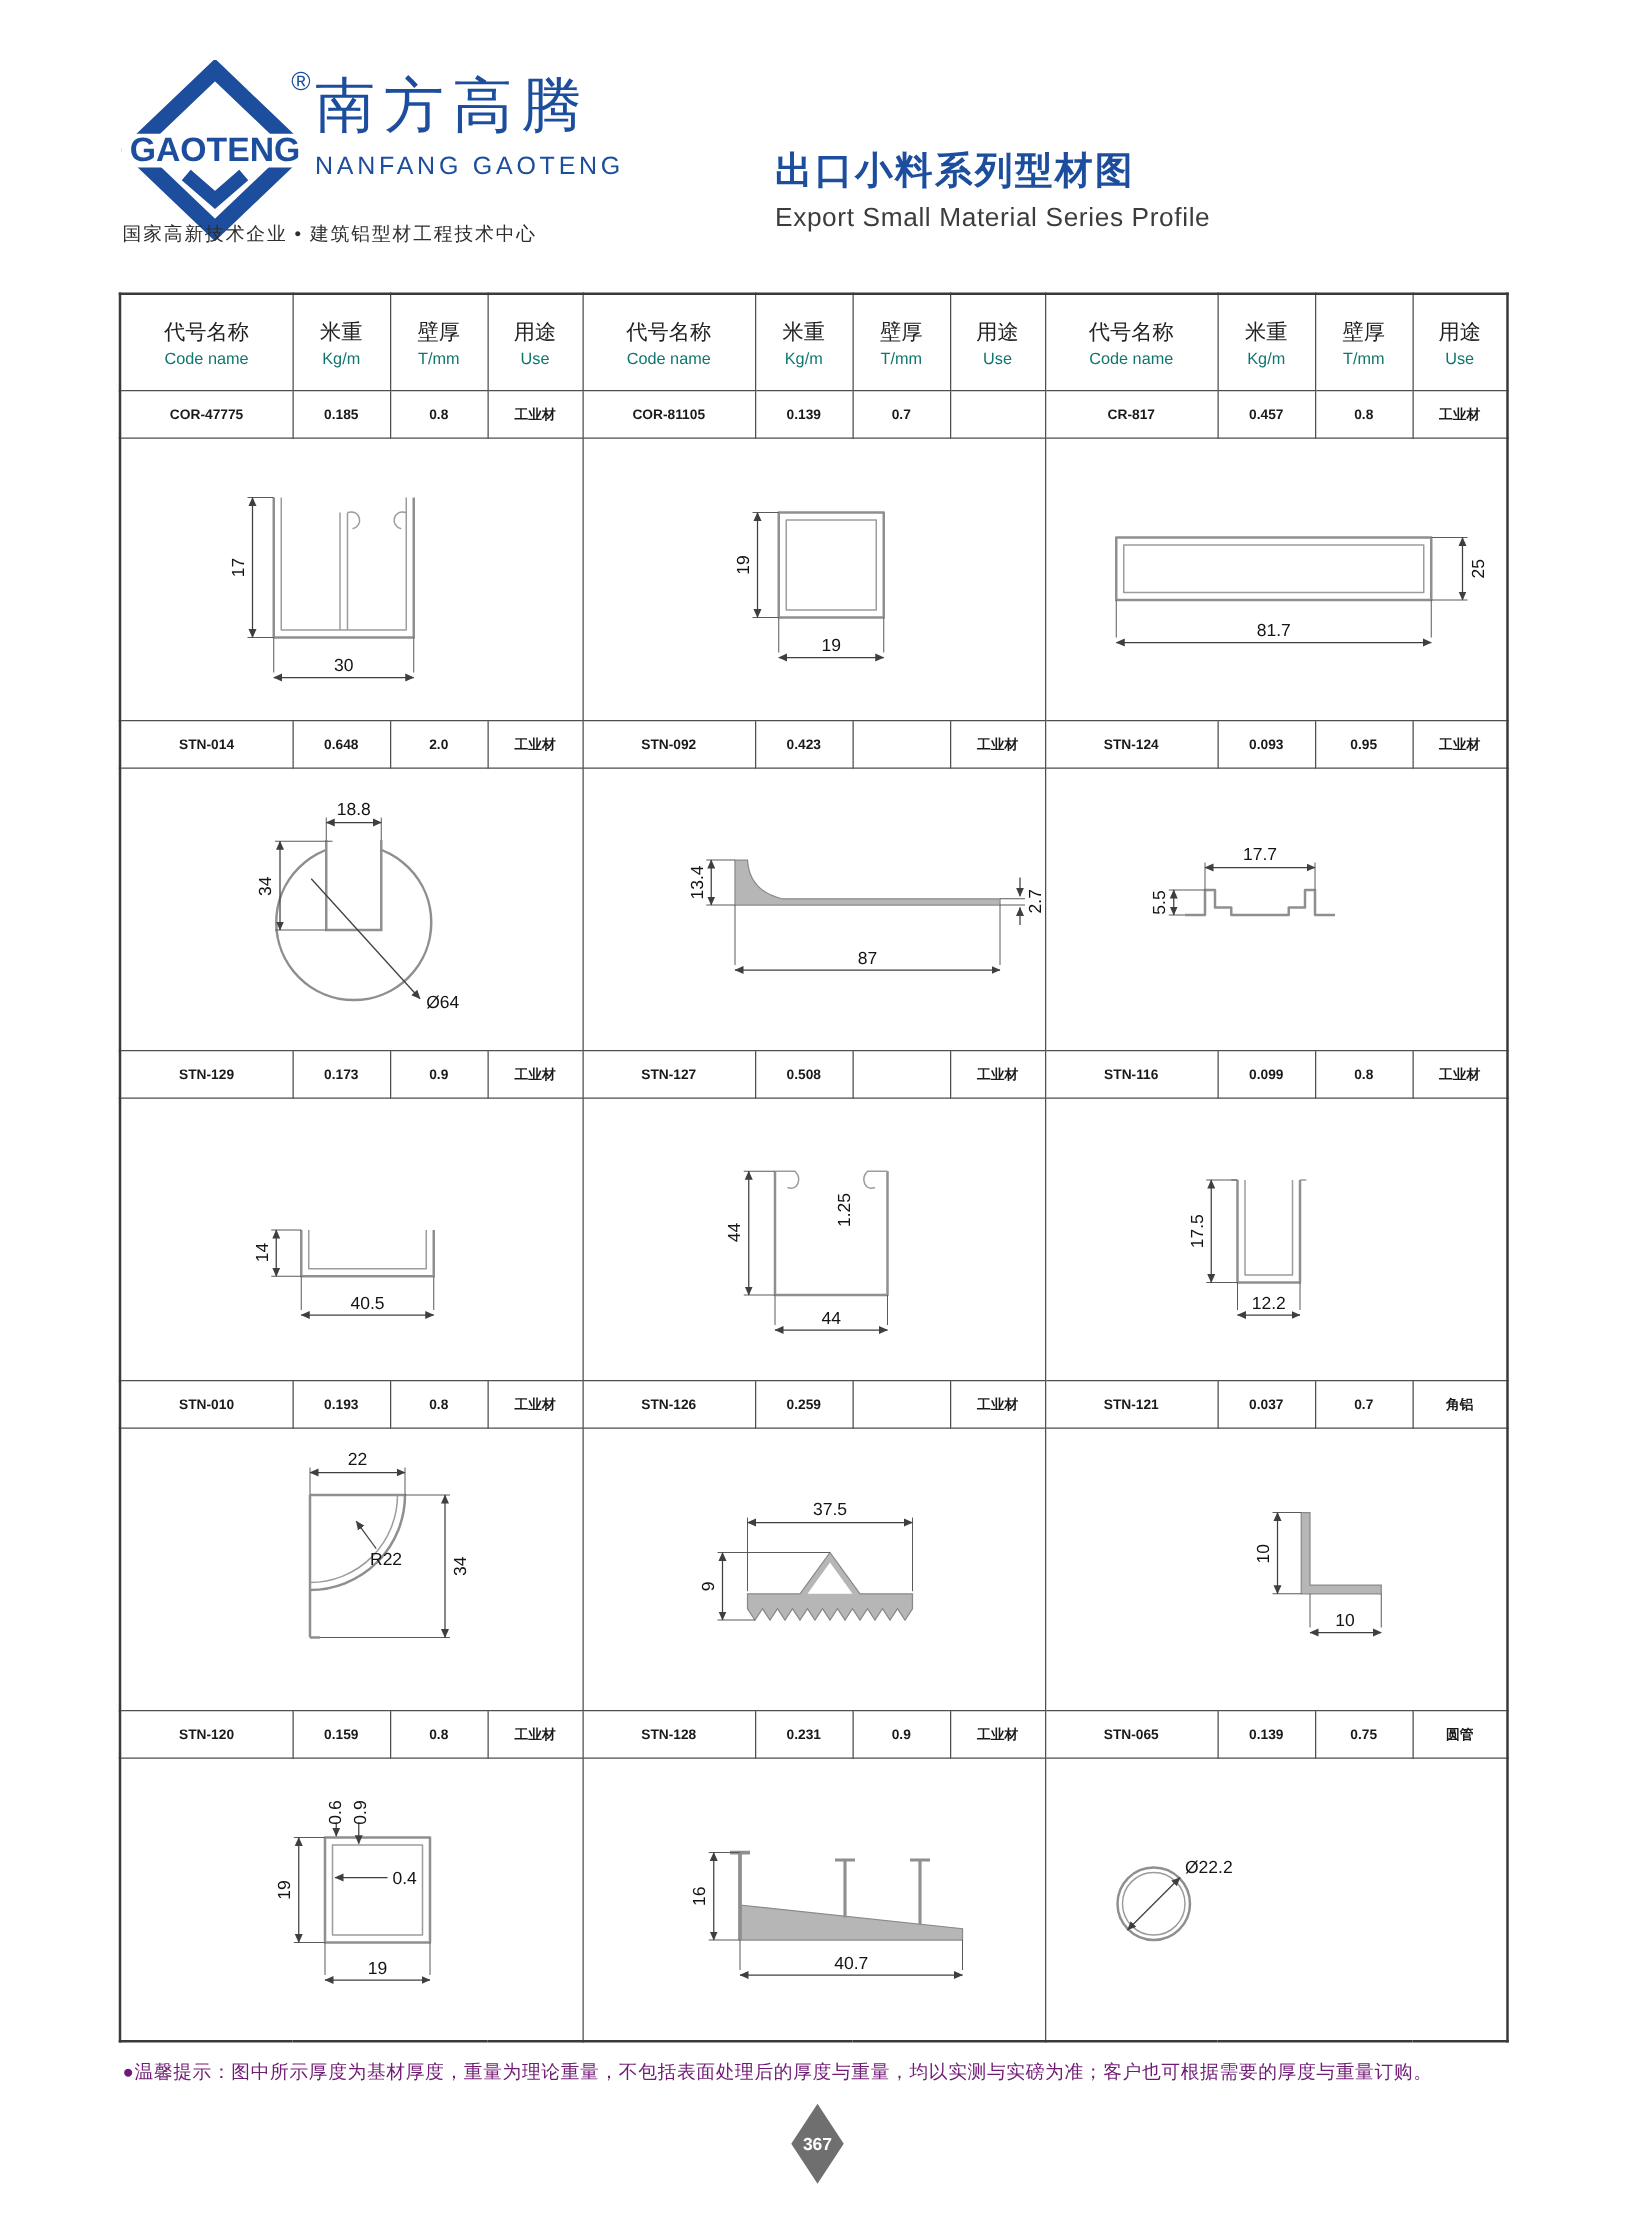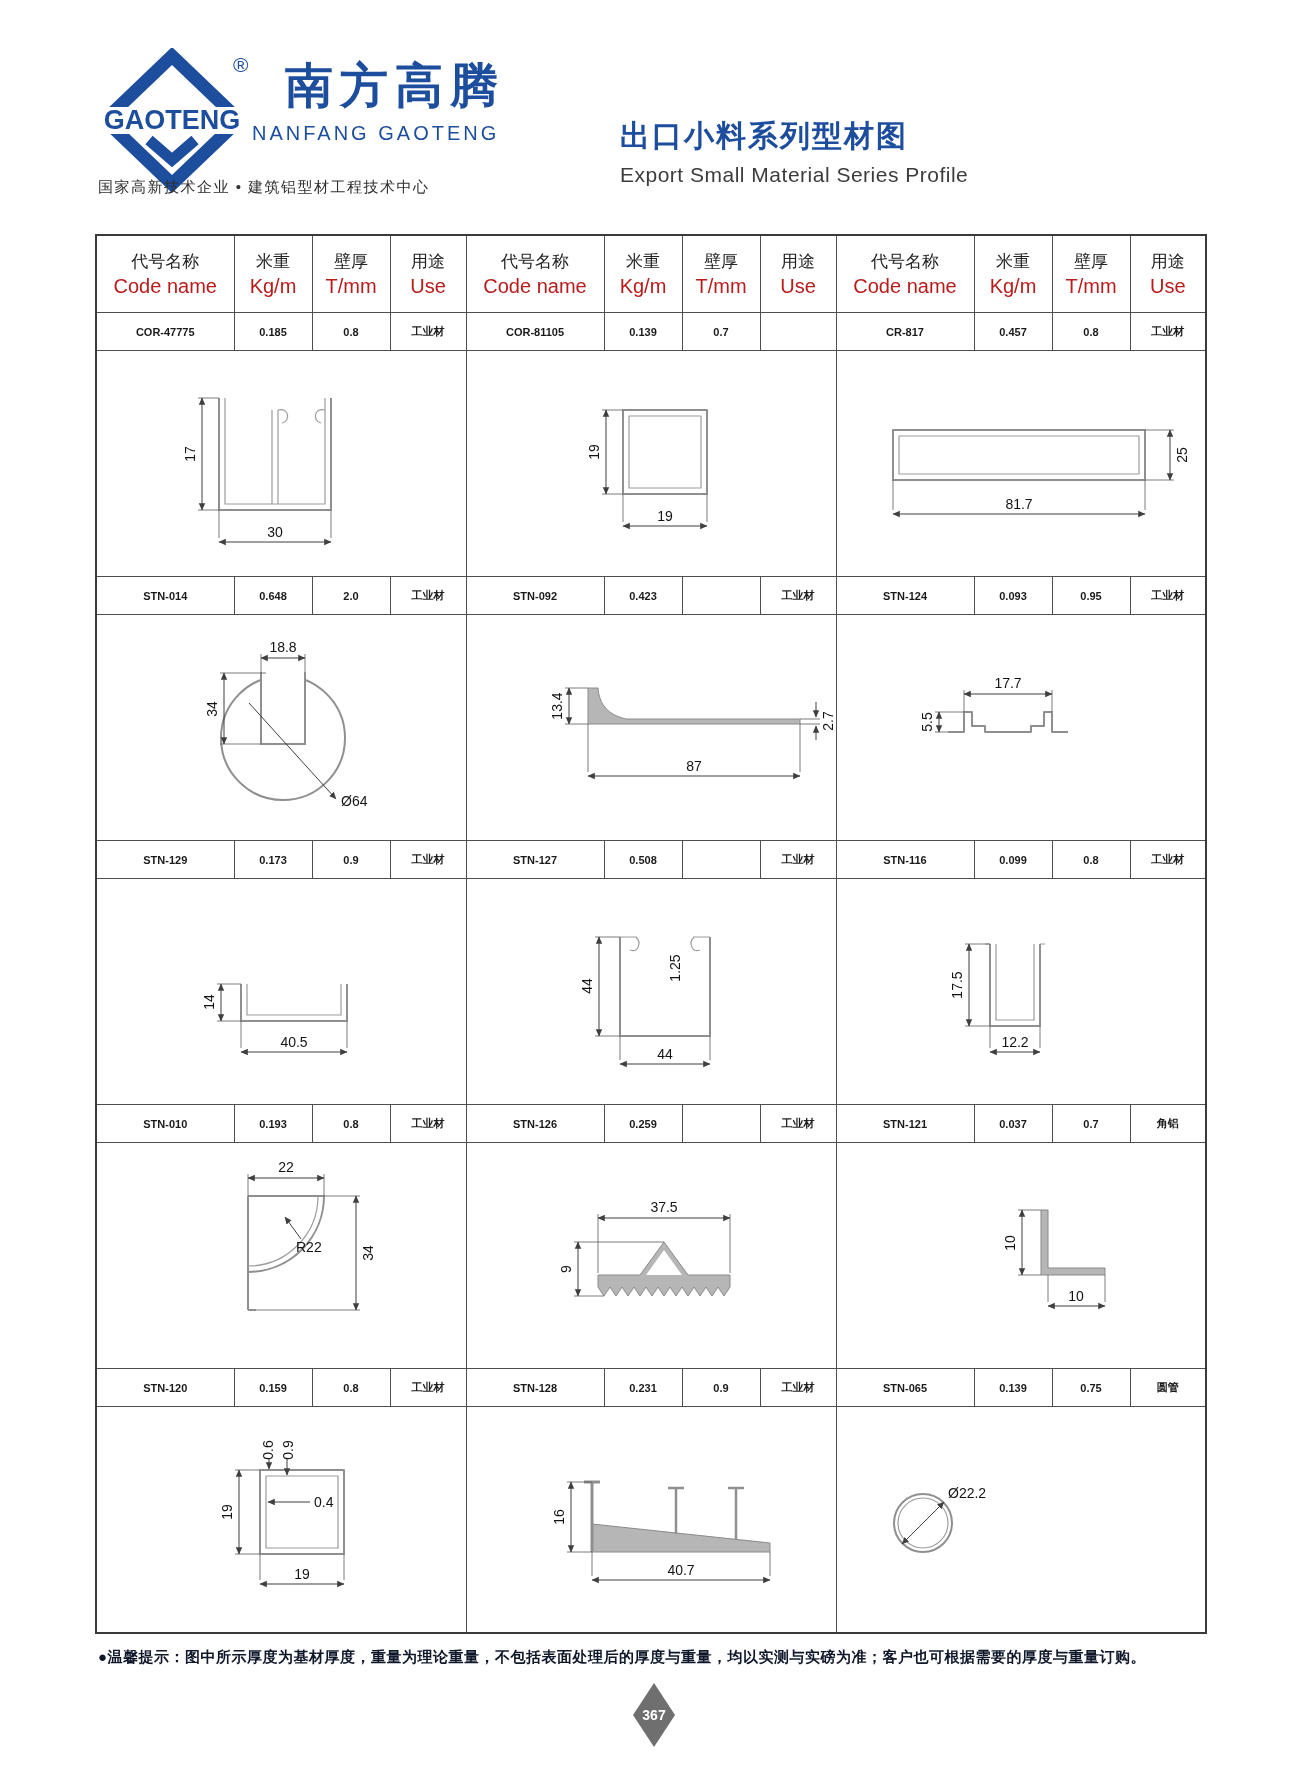--- a/index.html
+++ b/index.html
@@ -2,52 +2,52 @@
 <html><head>
 <meta charset="utf-8">
 <style>
   html,body{margin:0;padding:0;background:#fff;}
   body{font-family:"Liberation Sans","DejaVu Sans",sans-serif;}
   .page{position:relative;width:1300px;height:1775px;background:#fff;overflow:hidden;}
 
   
   .logo-block{position:absolute;left:97px;top:48px;}
   .brand-block{position:absolute;left:252px;top:60px;}
-  .brand-cn{font-size:48px;font-weight:bold;color:#1d4e9e;letter-spacing:7px;line-height:1.1;margin-left:33px;}
+  .brand-cn{font-size:48px;font-weight:normal;color:#1d4e9e;letter-spacing:7px;line-height:1.1;}
   .brand-en{font-size:20px;font-weight:normal;color:#1d4e9e;letter-spacing:3px;margin-top:9px;}
   .subtitle{position:absolute;left:98px;top:178px;font-size:15px;color:#2e2e2e;letter-spacing:1.5px;}
   .title-block{position:absolute;left:620px;top:116px;width:482px;text-align:left;}
   .title-cn{font-size:30px;font-weight:bold;color:#1d4e9e;letter-spacing:2px;}
   .title-en{font-size:21px;color:#3c3c3c;margin-top:6px;letter-spacing:0.5px;}
 
   
   table.spec{position:absolute;left:95px;top:234px;border-collapse:collapse;table-layout:fixed;width:1110px;}
   table.spec{border:2px solid #3a3a3a;}
   table.spec td{border:1px solid #4e4e4e;text-align:center;vertical-align:middle;color:#1a1a1a;padding:0;}
   tr.hrow td{height:76px;}
   .hcn{font-size:17px;color:#222;}
-  .hen{font-size:20px;color:#b91c1c;margin-top:2px;}
+  .hen{font-size:13px;color:#0f766e;margin-top:2px;}
   tr.drow td{height:37px;font-size:11px;font-weight:bold;}
   tr.grow td{height:225px;vertical-align:middle;}
   svg.dwg{display:block;margin:0 auto;}
 
   
   .sh{fill:none;stroke:#8f8f8f;stroke-width:2;stroke-linejoin:round;}
   .sh2{fill:none;stroke:#9c9c9c;stroke-width:1.2;stroke-linejoin:round;}
   .sh3{fill:none;stroke:#8f8f8f;stroke-width:3;}
   .sh25{fill:none;stroke:#8f8f8f;stroke-width:2.5;}
   .shf{fill:#b6b6b6;stroke:#8a8a8a;stroke-width:1;}
   .slot{fill:#ffffff;stroke:#8f8f8f;stroke-width:2;}
   .el{stroke:#5a5a5a;stroke-width:0.8;fill:none;}
   .dl{stroke:#3f3f3f;stroke-width:1;marker-start:url(#ar);marker-end:url(#ar);}
   .dle{stroke:#3f3f3f;stroke-width:1;marker-end:url(#ar);}
   .dt{font-family:"Liberation Sans","DejaVu Sans",sans-serif;font-size:14px;fill:#141414;}
 
   
-  .note{position:absolute;left:98px;top:1648px;font-size:15px;color:#0f172a;letter-spacing:0.5px;font-weight:bold;}
+  .note{position:absolute;left:98px;top:1648px;font-size:15px;color:#701a75;letter-spacing:0.5px;}
   .page-diamond{position:absolute;left:632px;top:1682px;}
 </style>
 </head>
 <body>
 
 <svg width="0" height="0" style="position:absolute" aria-hidden="true">
   <defs>
     <marker id="ar" viewBox="0 0 10 10" refX="8.5" refY="5" markerWidth="8" markerHeight="8" orient="auto-start-reverse">
       <path d="M0,1 L9,5 L0,9 z" fill="#3f3f3f"></path>
     </marker>

